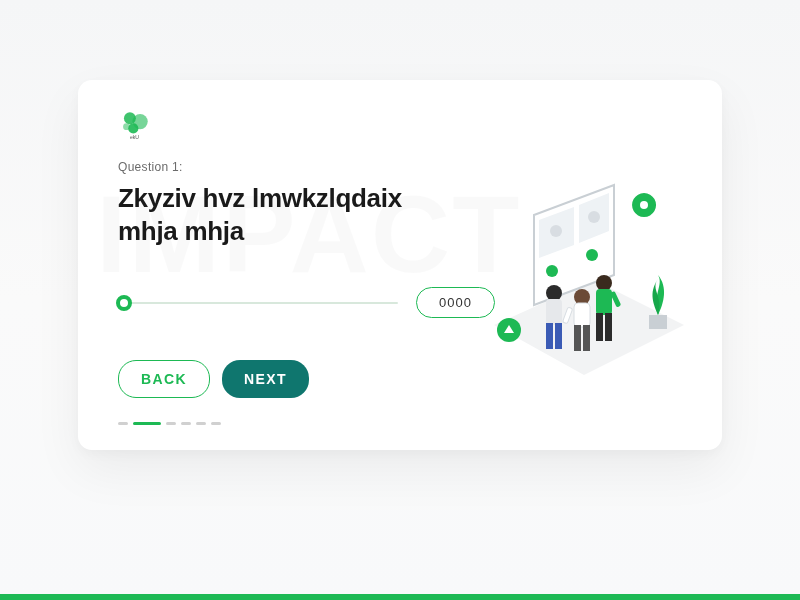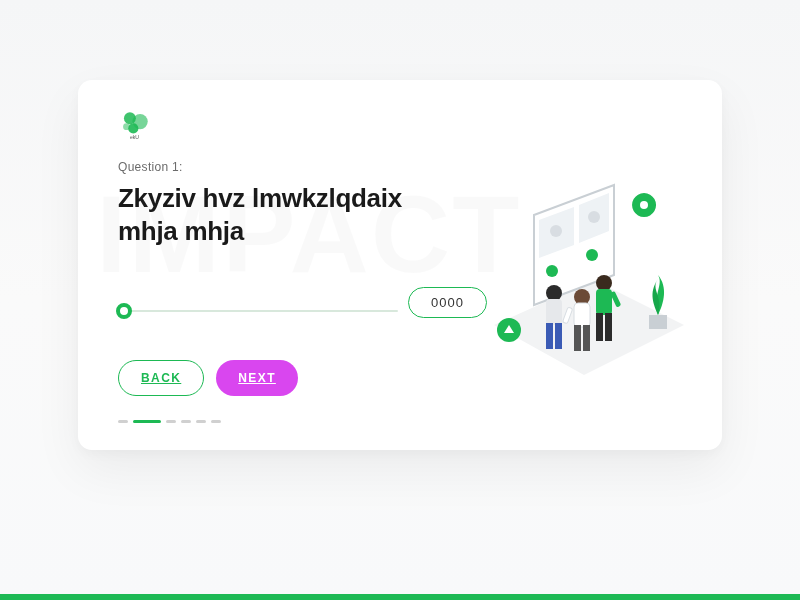--- a/index.html
+++ b/index.html
@@ -43,21 +43,21 @@
 .q-title {
   font-size: 26px;
   font-weight: 700;
   color: #1a1a1a;
   line-height: 1.25;
   max-width: 320px;
   margin-bottom: 40px;
   letter-spacing: -0.3px;
 }
 .slider-row {
-  display: flex; align-items: flex-end; gap: 10px;
+  display: flex; align-items: center; gap: 18px;
   margin-bottom: 42px;
 }
 .slider {
   position: relative;
   width: 280px; height: 14px;
   display: flex; align-items: center;
 }
 .slider-track {
   width: 100%; height: 2px;
   background: #d8e8dc;
@@ -75,36 +75,35 @@
 .value-pill {
   border: 1.5px solid #1db954;
   border-radius: 18px;
   padding: 7px 22px;
   font-size: 13px;
   color: #333;
   letter-spacing: 1px;
 }
 .buttons { display: flex; gap: 12px; margin-bottom: 24px; }
 .btn {
-  font-size: 12px;
+  font-size: 14px;
   font-weight: 700;
   letter-spacing: 1.4px;
   padding: 10px 22px;
   border-radius: 18px;
   cursor: pointer;
   border: none;
-  text-decoration: underline;
 }
 .btn-outline {
   background: #fff;
   color: #1db954;
   border: 1.5px solid #1db954;
 }
 .btn-solid {
-  background: #d946ef;
+  background: #0f766e;
   color: #fff;
 }
 .progress {
   display: flex; gap: 5px; align-items: center;
 }
 .progress-seg {
   height: 3px;
   border-radius: 2px;
 }
 .seg-inactive { width: 10px; background: #d0d0d0; }

